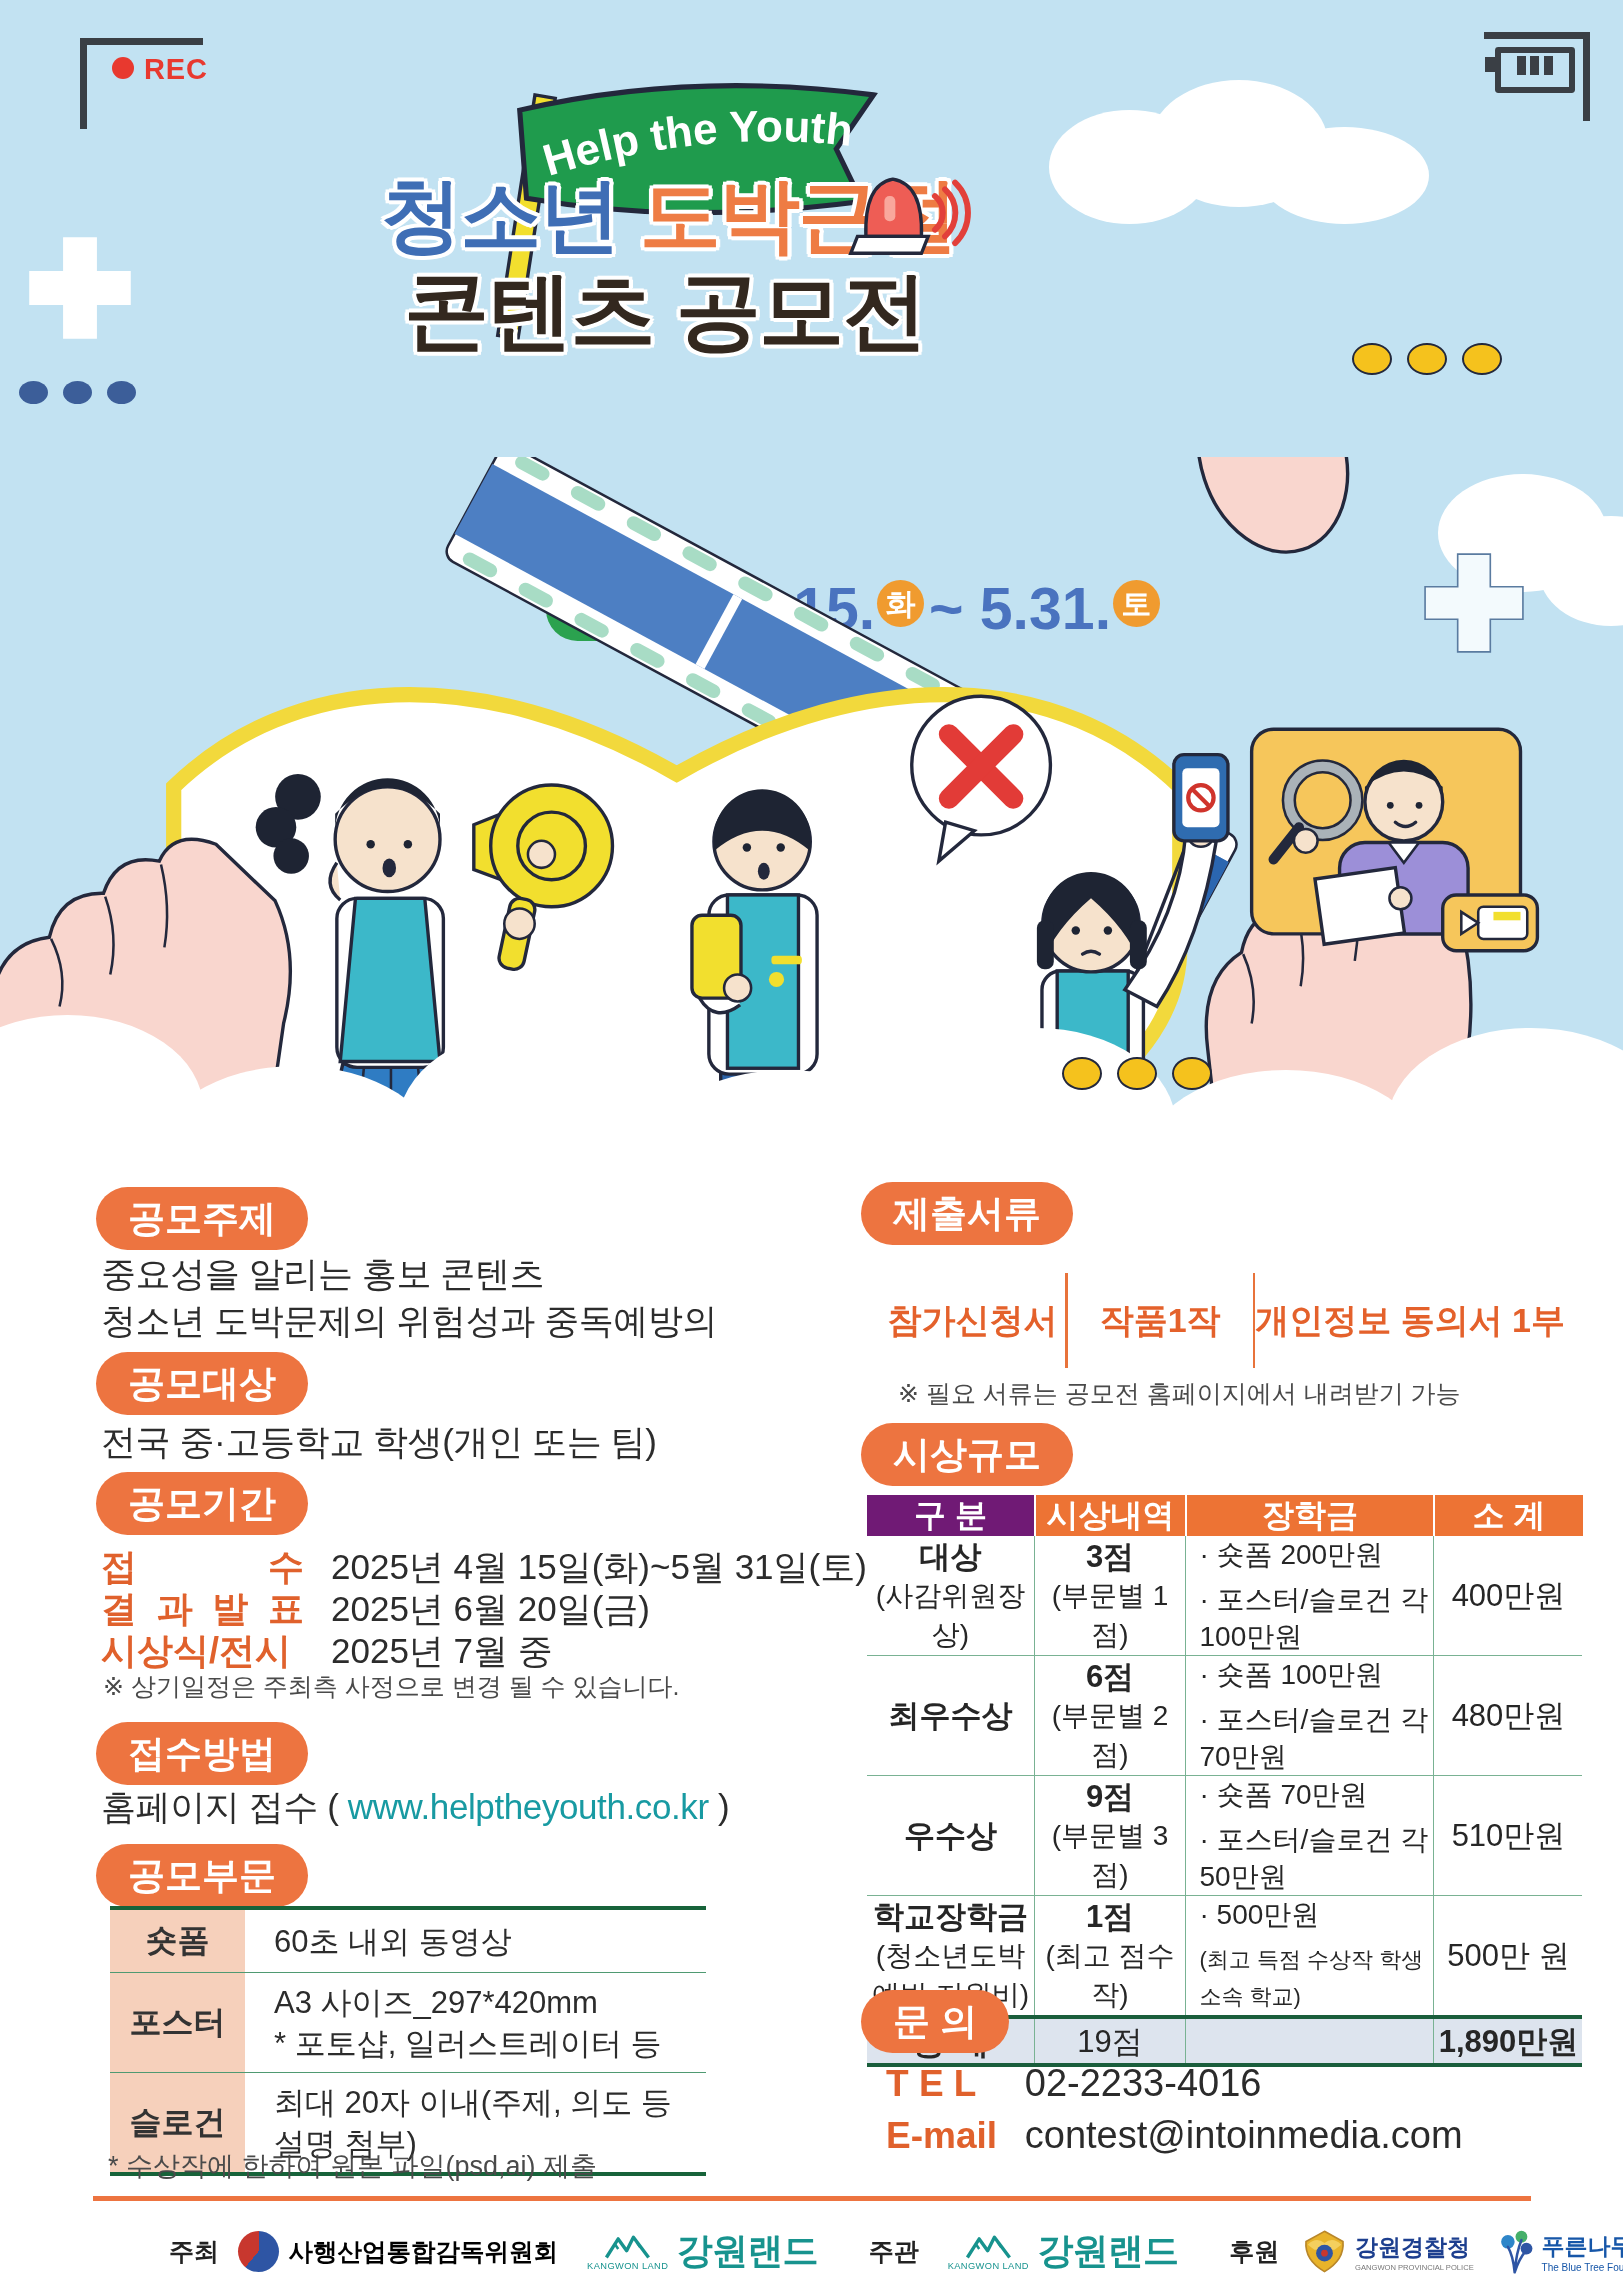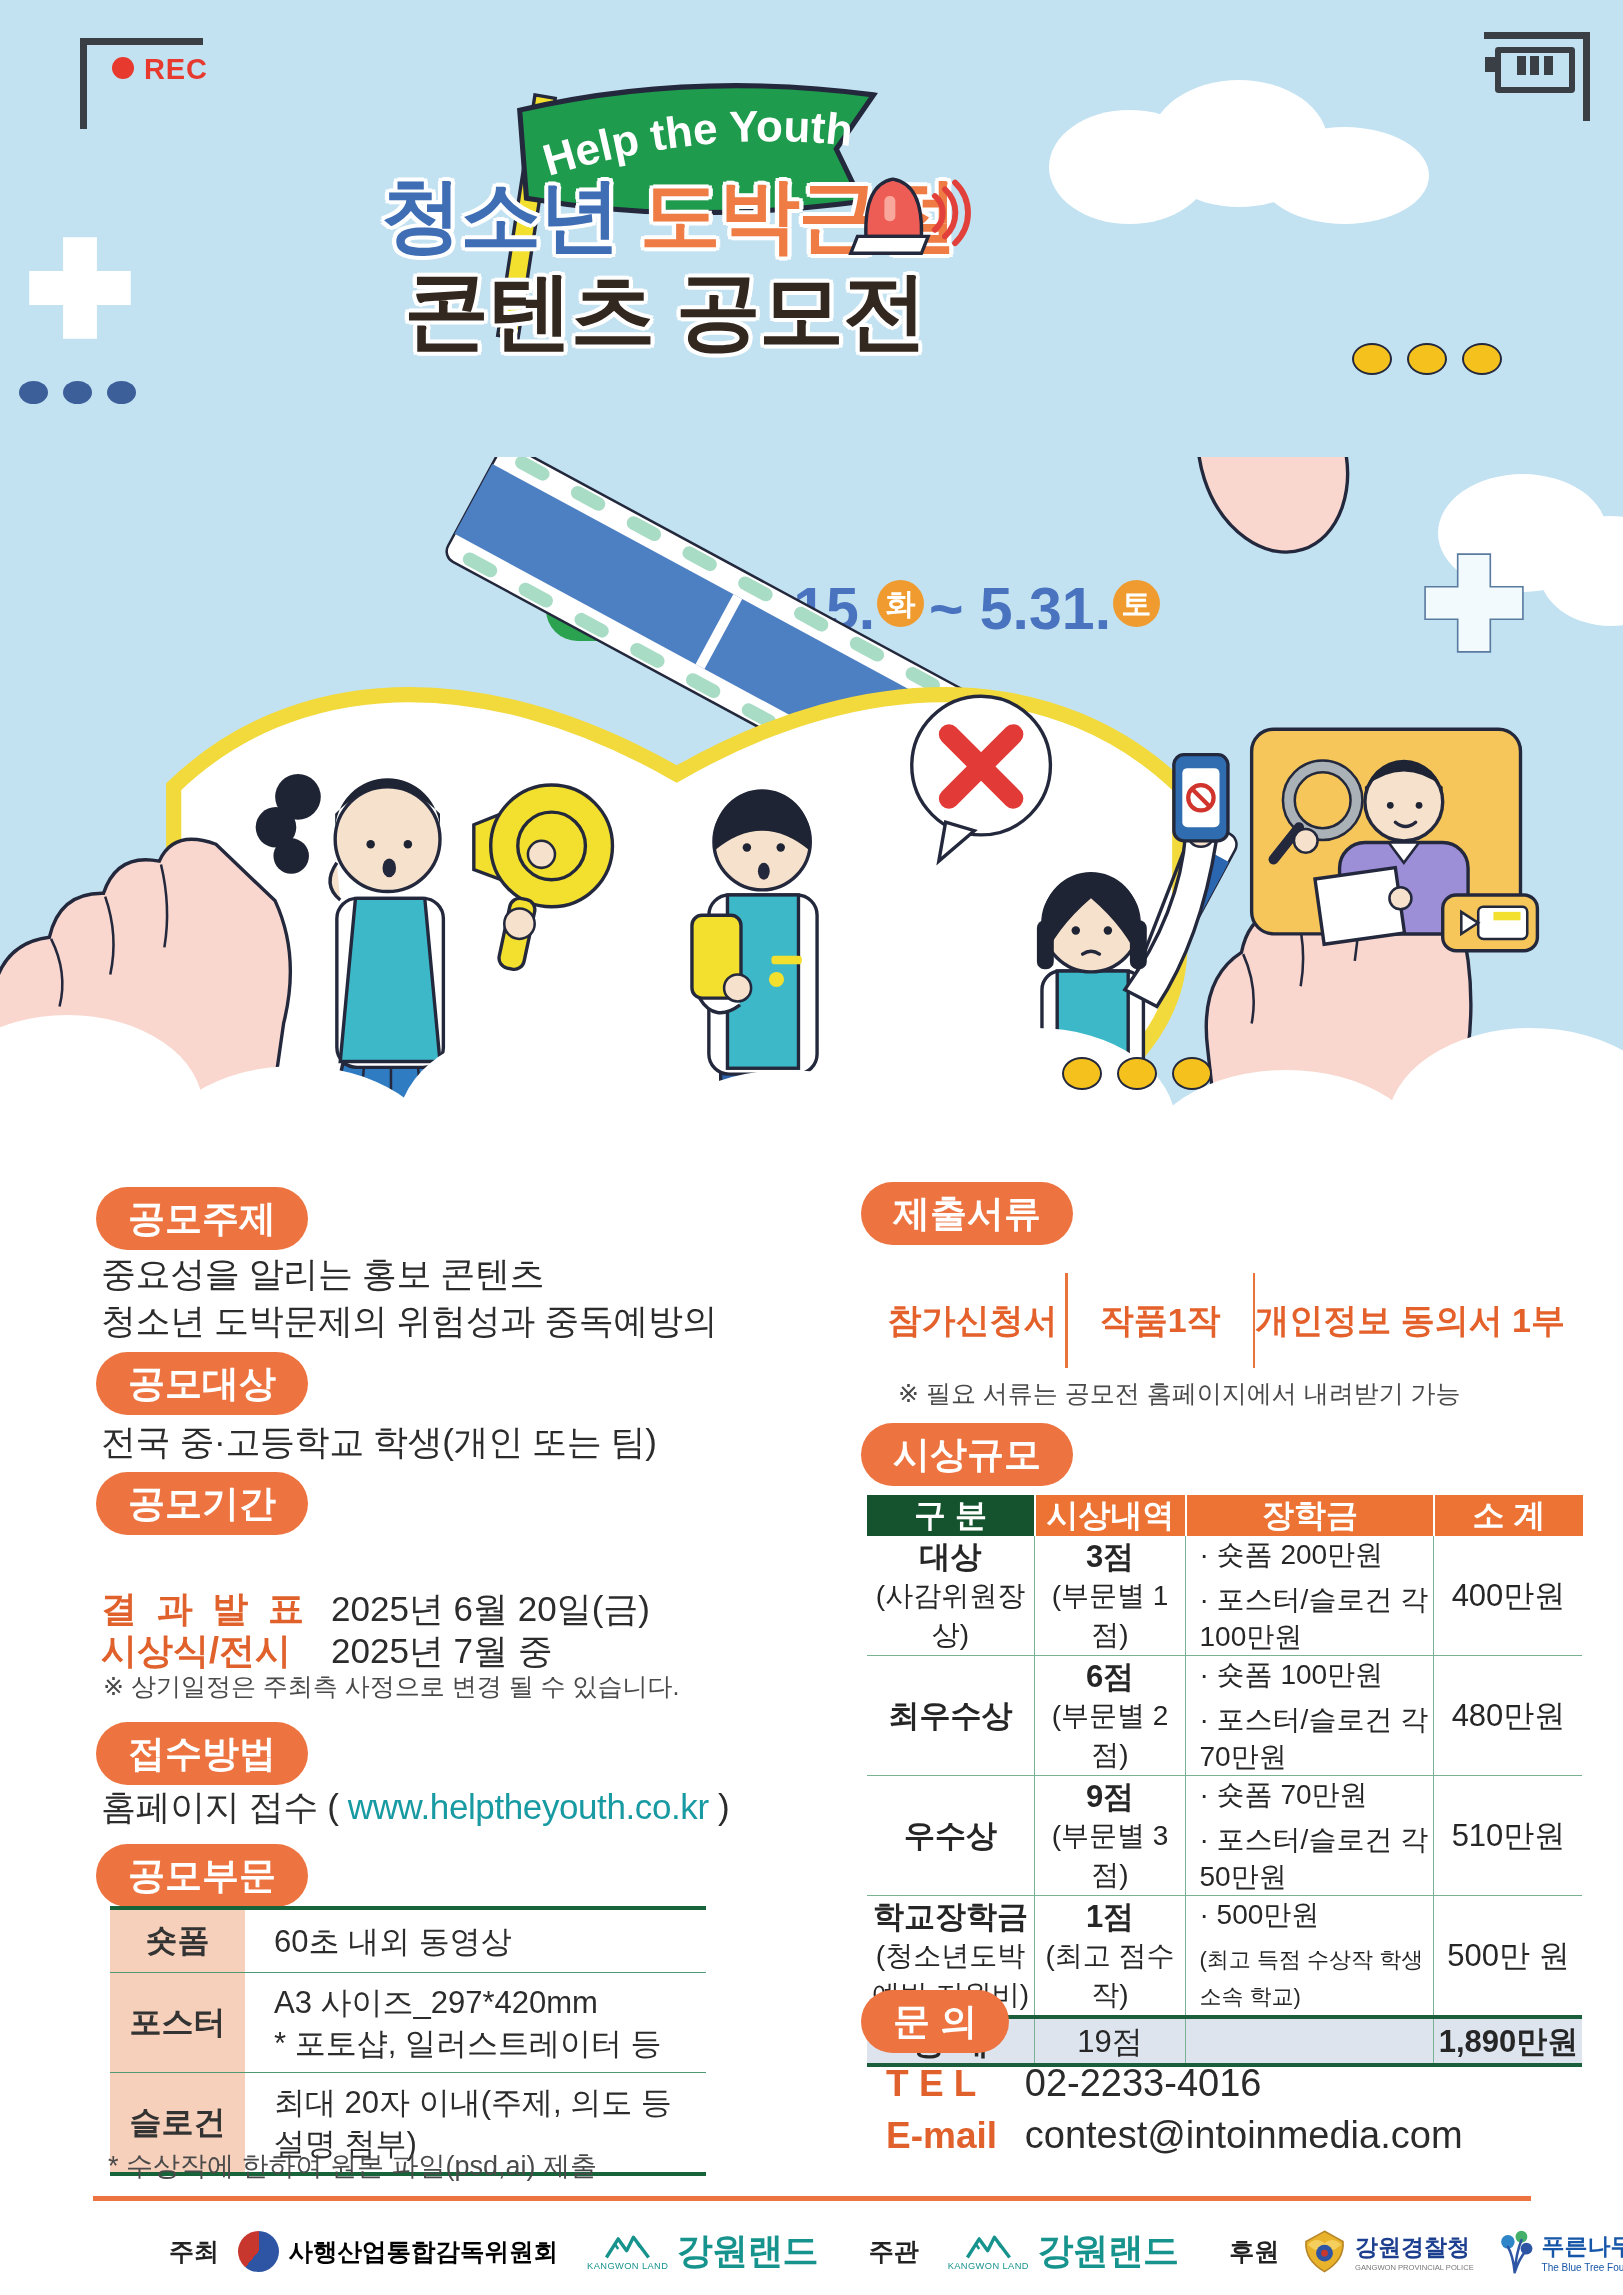--- a/index.html
+++ b/index.html
@@ -51,21 +51,21 @@
   .cat-label{background:#f6d0bb;display:flex;align-items:center;justify-content:center;font-size:32px;font-weight:bold;color:#333;}
   .cat-desc{padding:8.5px 0 8.5px 29px;font-size:31px;color:#2c2c2c;display:flex;flex-direction:column;justify-content:center;line-height:41px;}
   
   .doc-row{position:absolute;left:880px;top:1273px;width:685px;height:95px;display:flex;align-items:center;}
   .doc-item{flex:1;text-align:center;color:#e4612b;font-size:34px;font-weight:bold;white-space:nowrap;}
   .doc-div{width:2.5px;height:95px;background:#e8733b;}
   
   .aw-table{position:absolute;left:867px;top:1495px;width:715px;}
   .aw-head{display:grid;grid-template-columns:167px 151px 248px 150px;}
   .aw-h{display:flex;align-items:center;justify-content:center;color:#fff;font-weight:bold;font-size:32px;height:41px;background:#ed7334;}
-  .aw-h0{background:#14532d;}
+  .aw-h0{background:#701a75;}
   .aw-h + .aw-h{border-left:2.5px solid #ffffff;}
   .aw-row{display:grid;grid-template-columns:167px 151px 248px 150px;border-top:1.7px solid #79b293;}
   .aw-row.first{border-top:none;}
   .aw-c{display:flex;flex-direction:column;align-items:center;justify-content:center;font-size:31px;color:#262626;
     border-left:1.7px solid #79b293;text-align:center;line-height:39px;}
   .aw-c:first-child{border-left:none;}
   .aw-strong{font-weight:bold;}
   .aw-sub{font-size:28px;}
   .aw-schol{align-items:flex-start;padding-left:13.5px;font-size:28px;line-height:37px;text-align:left;gap:8px;}
   .aw-tiny{font-size:22px;}
@@ -322,20 +322,23 @@
   <div class="pill" style="left:96px;top:1187px;">공모주제</div>
   <div class="body-text" style="left:101px;top:1250px;">
     <div>중요성을 알리는 홍보 콘텐츠</div>
     <div>청소년 도박문제의 위험성과 중독예방의</div>
   </div>
 
   <div class="pill" style="left:96px;top:1352px;">공모대상</div>
   <div class="body-text" style="left:101px;top:1418px;">전국 중·고등학교 학생(개인 또는 팀)</div>
 
   <div class="pill" style="left:96px;top:1472px;">공모기간</div>
+  <div class="sched-row" style="left:101px;top:1543px;">
+    <span class="sched-label">접 수</span><span class="sched-value">2025년 4월 15일(화)~5월 31일(토)</span>
+  </div>
   <div class="sched-row" style="left:101px;top:1585px;">
     <span class="sched-label">결 과 발 표</span><span class="sched-value">2025년 6월 20일(금)</span>
   </div>
   <div class="sched-row" style="left:101px;top:1627px;">
     <span class="sched-label">시상식/전시</span><span class="sched-value">2025년 7월 중</span>
   </div>
   <div class="note-text" style="left:103px;top:1670px;">※ 상기일정은 주최측 사정으로 변경 될 수 있습니다.</div>
 
   <div class="pill" style="left:96px;top:1722px;">접수방법</div>
   <div class="body-text" style="left:101px;top:1783px;">

